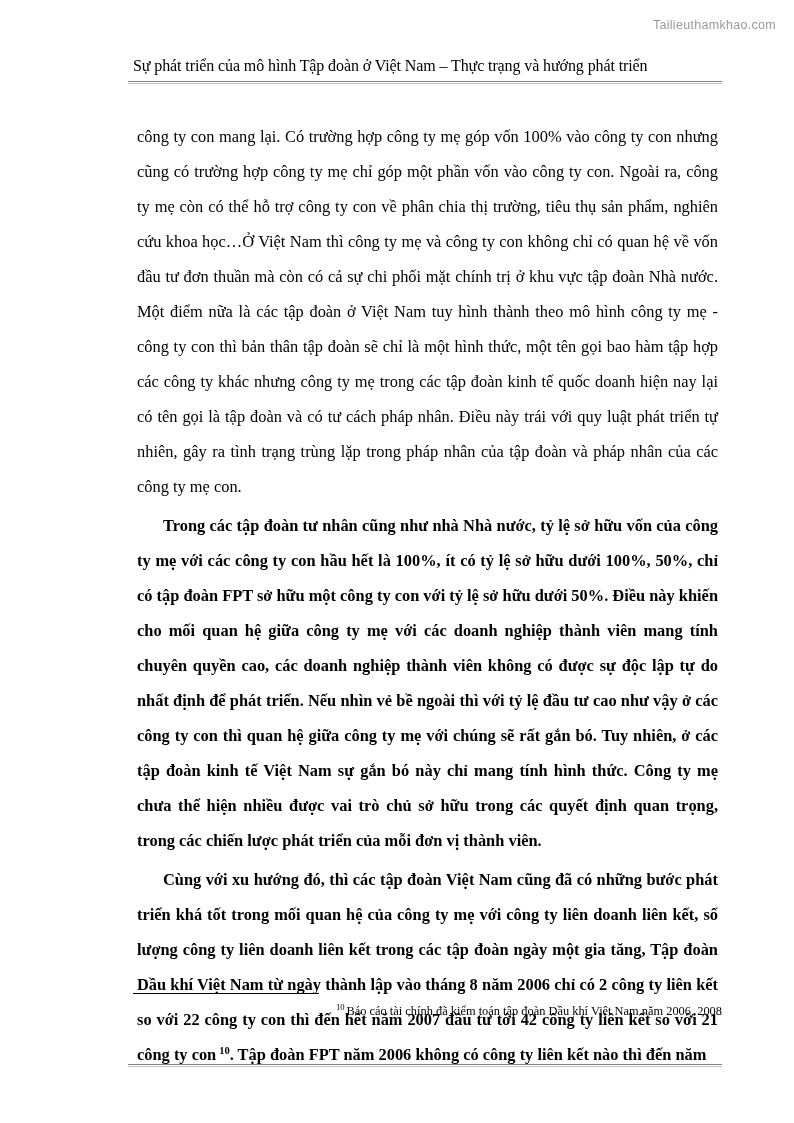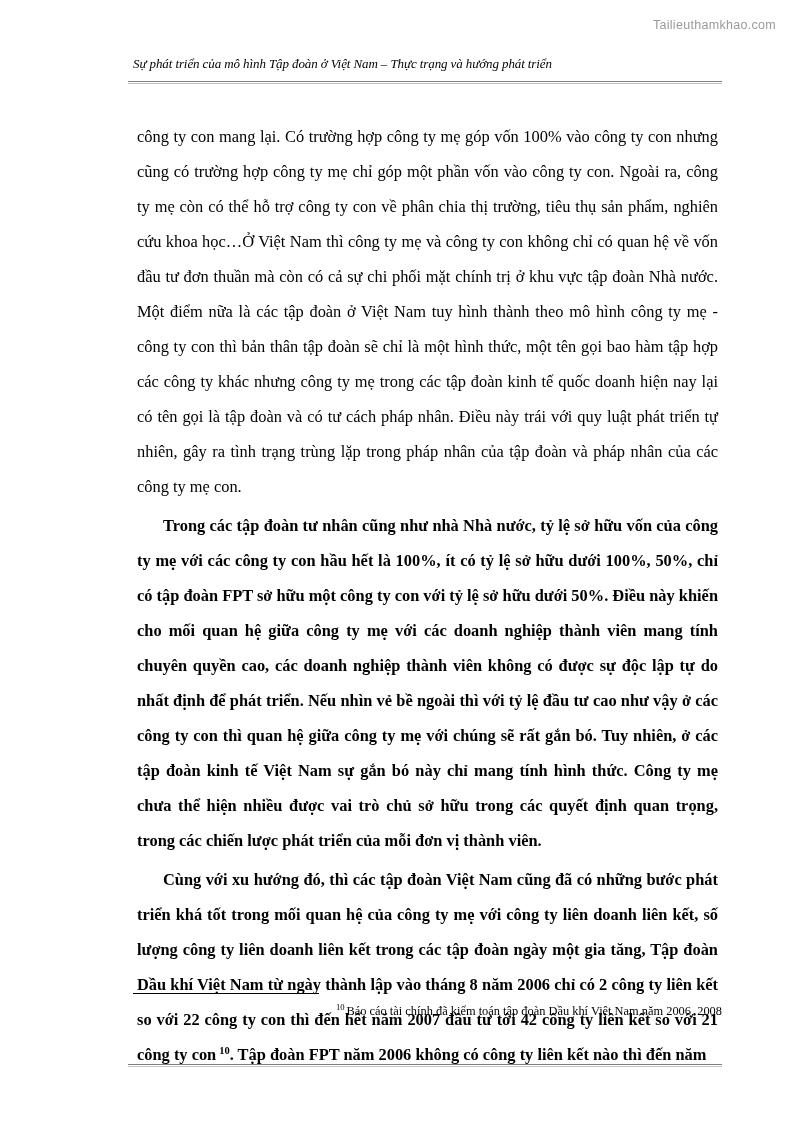--- a/index.html
+++ b/index.html
@@ -40,22 +40,21 @@
   }
 
   
   .header {
     position: absolute;
     left: 133px;
     top: 44px;
     width: 589px;
   }
   .header-title {
-    font-style: italic;
-    font-size: 13px;
+    font-size: 16px;
     line-height: 1.25;
     white-space: nowrap;
     letter-spacing: -0.1px;
   }
   .header-rule {
     position: absolute;
     left: 128px;
     top: 69px;
     width: 594px;
     height: 3px;

